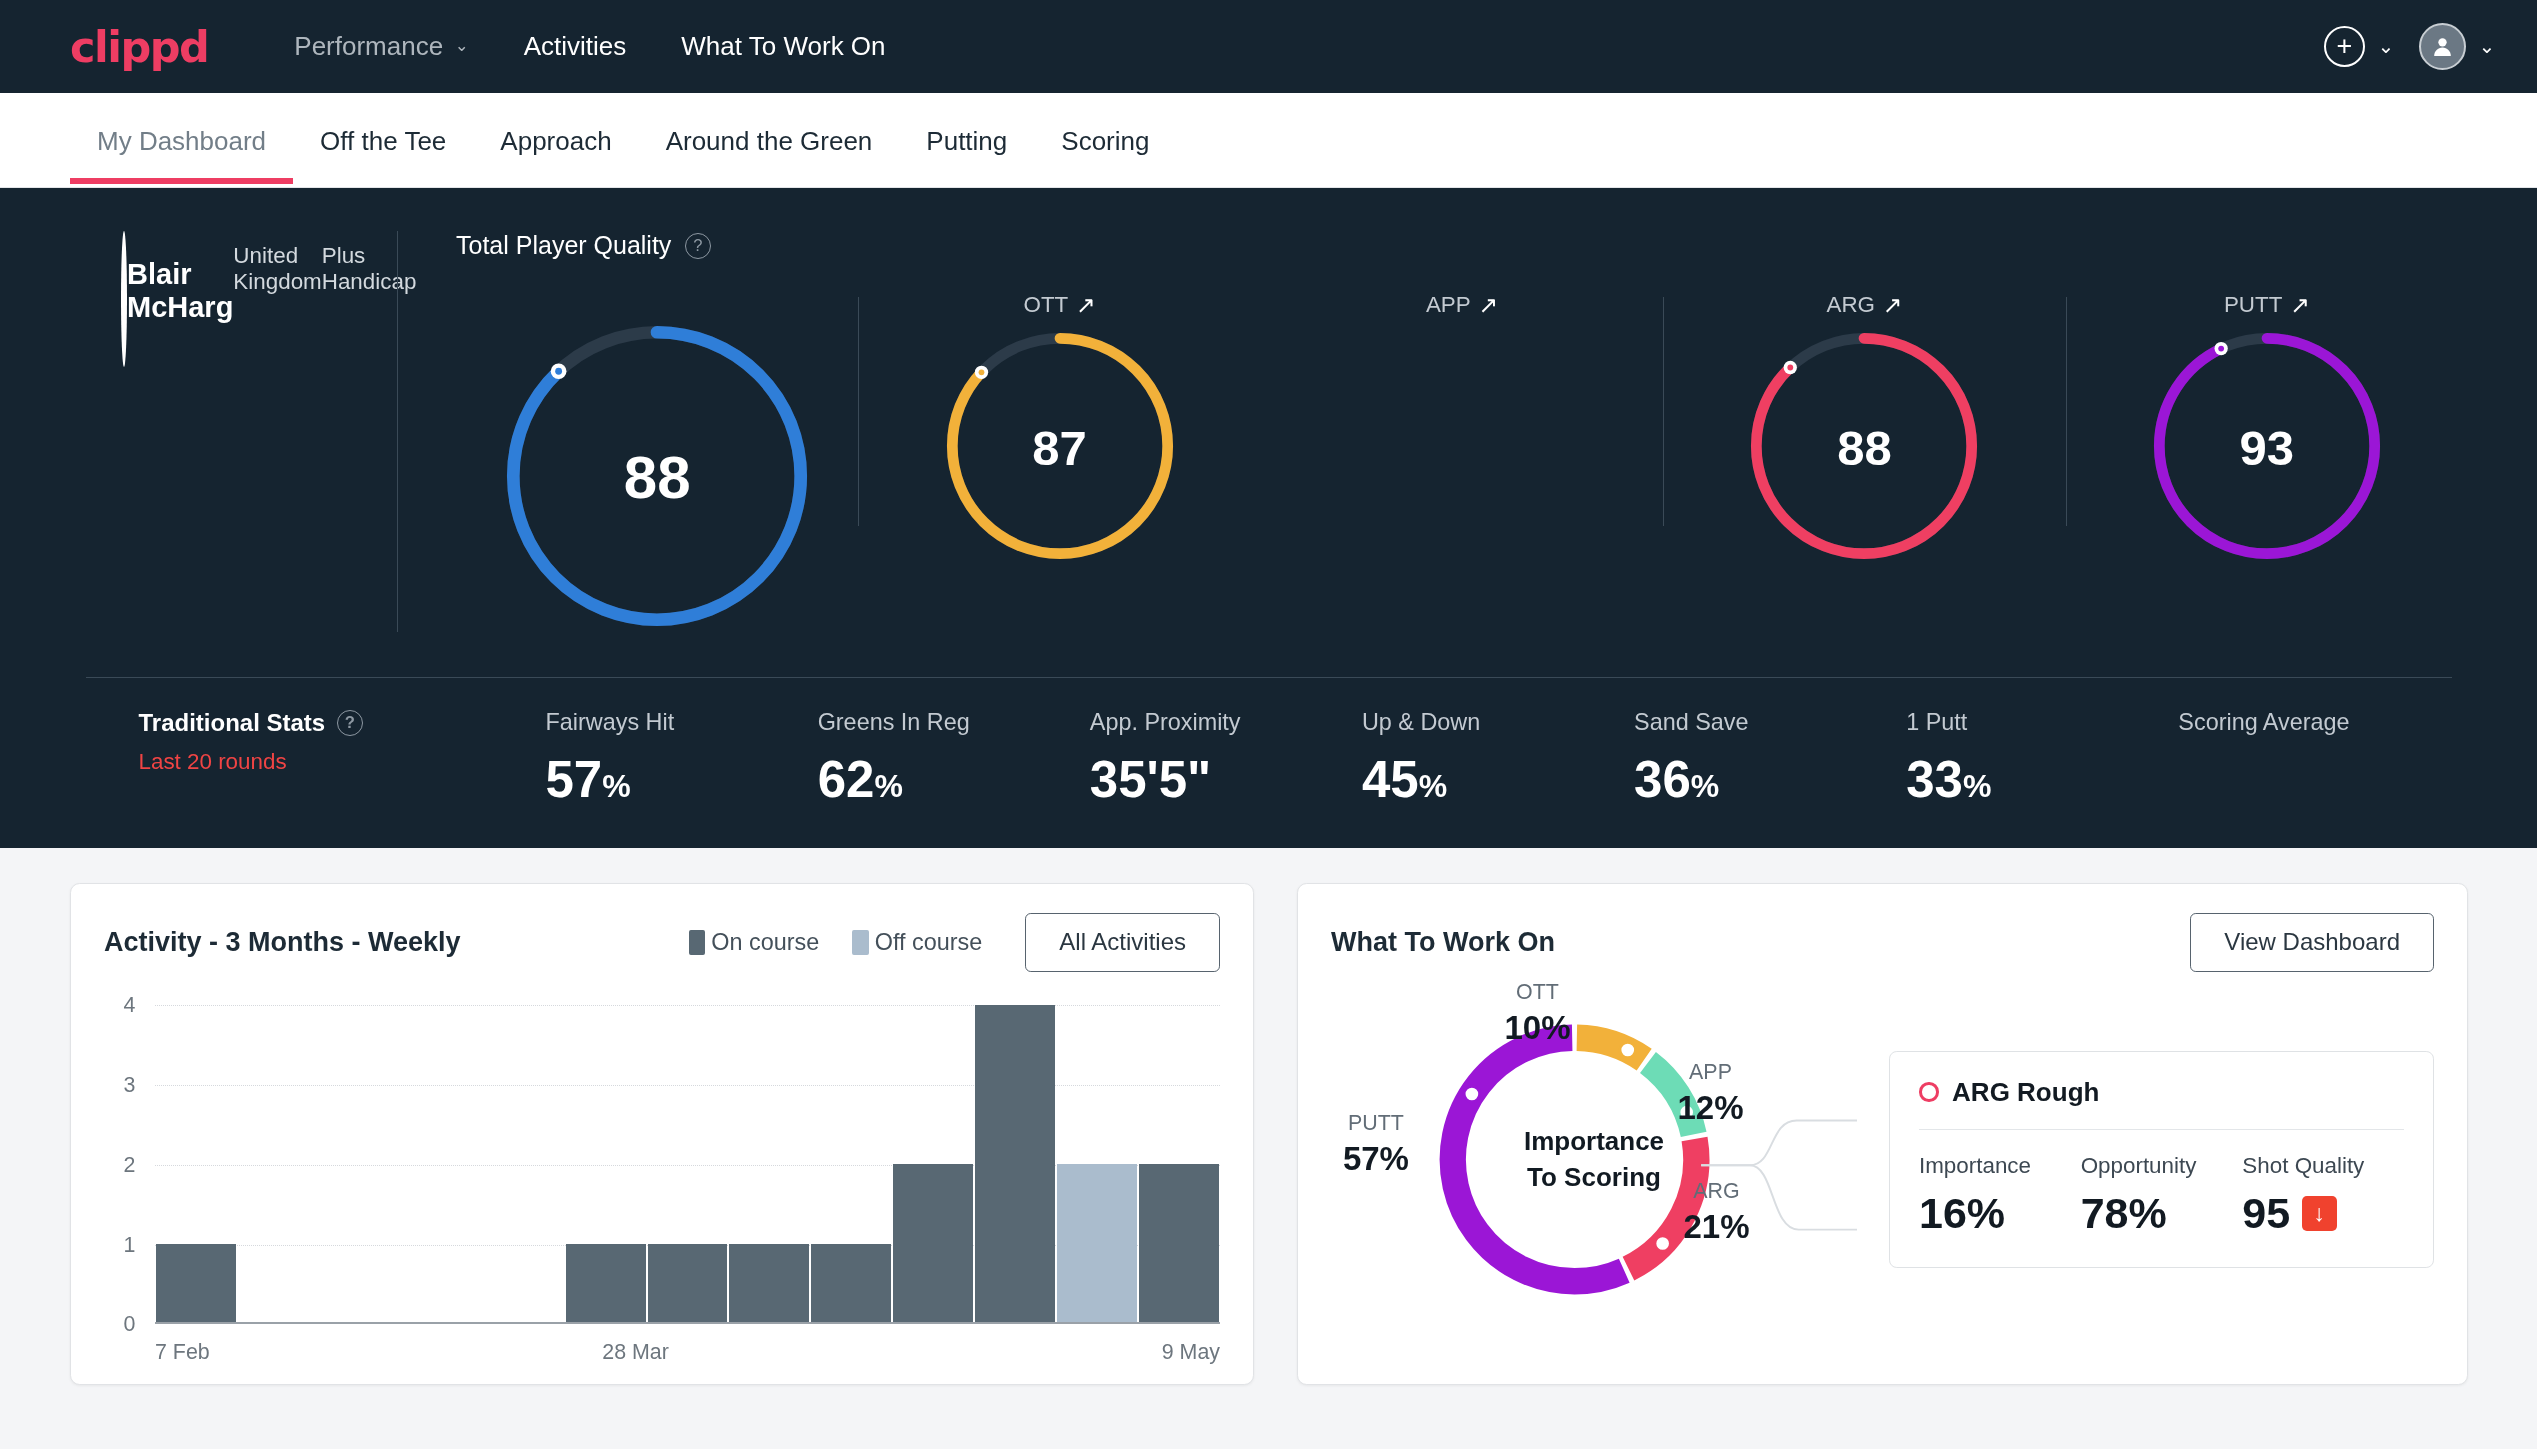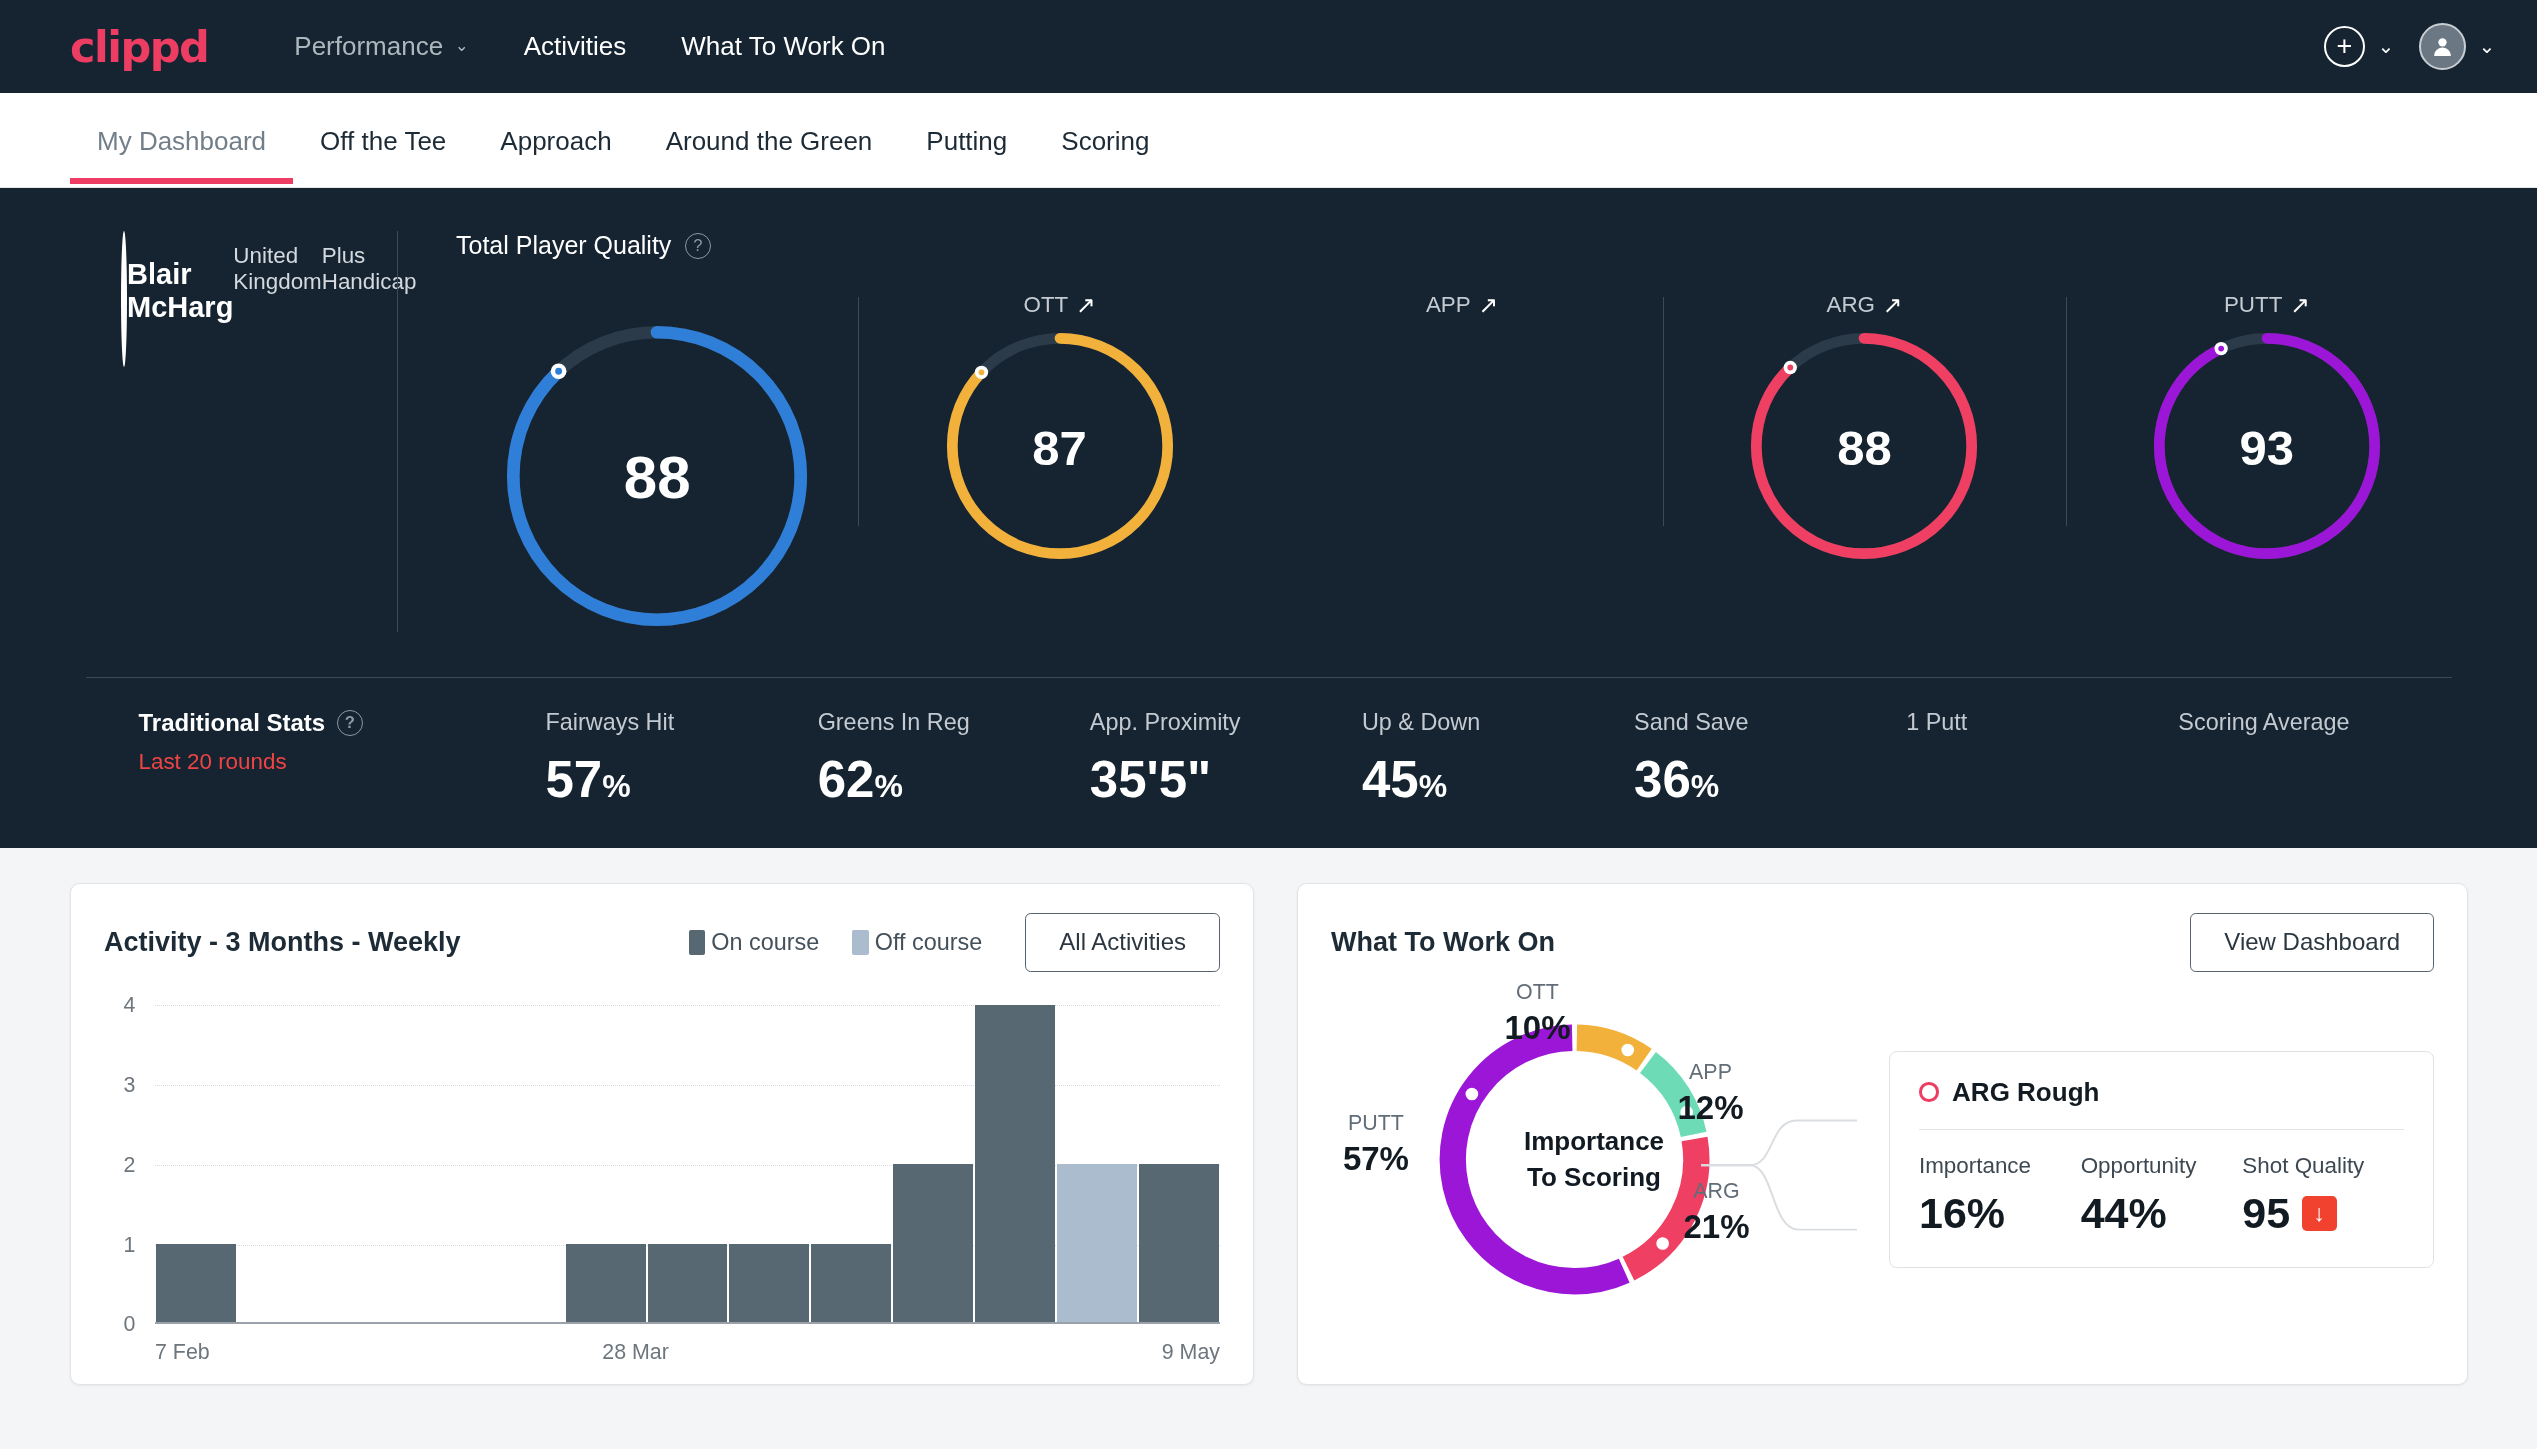--- a/index.html
+++ b/index.html
@@ -315,20 +315,21 @@
     <div class="stat">
       <div class="stat-label">Up &amp; Down</div>
       <div class="stat-value"><span>45</span><span class="unit">%</span></div>
     </div>
     <div class="stat">
       <div class="stat-label">Sand Save</div>
       <div class="stat-value"><span>36</span><span class="unit">%</span></div>
     </div>
     <div class="stat">
       <div class="stat-label">1 Putt</div>
+      <div class="stat-value"><span>33</span><span class="unit">%</span></div>
     </div>
     <div class="stat">
       <div class="stat-label">Scoring Average</div>
     </div>
   </div>
 </div>
 
 <div class="cards">
 
   <div class="card card-left">
@@ -438,21 +439,21 @@
         <div class="detail-cols">
           <div class="dcol">
             <div class="k">Importance</div>
             <div class="v">
                 <span>16%</span>
               </div>
           </div>
           <div class="dcol">
             <div class="k">Opportunity</div>
             <div class="v">
-                <span>44%</span>
+                <span>78%</span>
               </div>
           </div>
           <div class="dcol">
             <div class="k">Shot Quality</div>
             <div class="v">
               <span>95</span>
               <span class="downbox">↓</span>
             </div>
           </div>
         </div>

